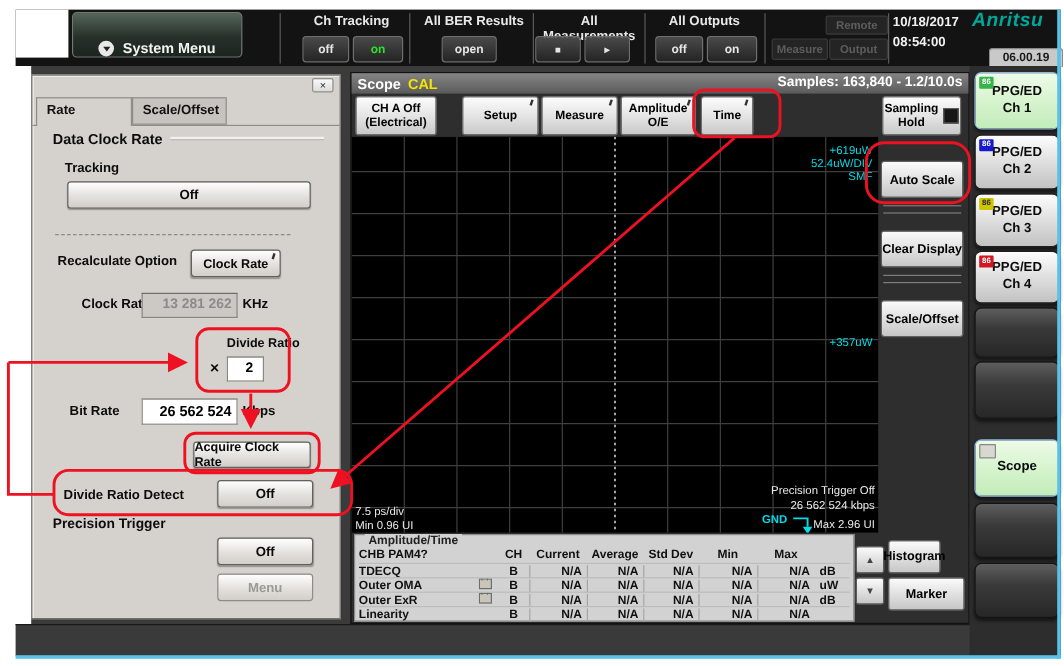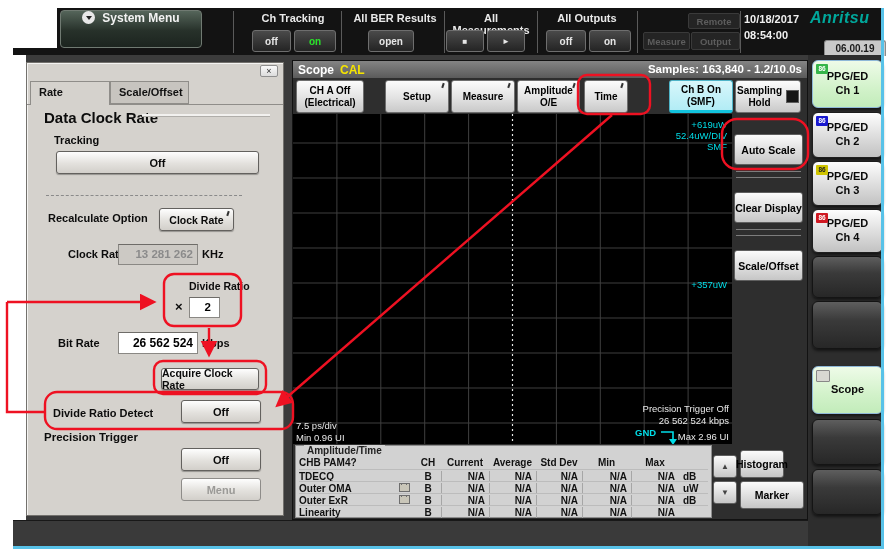--- a/index.html
+++ b/index.html
@@ -10,21 +10,21 @@
   #topbar{left:13px;top:8px;width:871px;height:47px;background:#131313;}
   .notch{left:0;top:0;width:44px;height:40px;background:#fff;}
   .tdiv{top:3px;width:1px;height:42px;background:#5a5a5a;}
   .tlabel{color:#e9e9e9;font-size:11px;font-weight:bold;text-align:center;}
   .kbtn{background:linear-gradient(#4a4a4a,#242424);border:1px solid #6e6e6e;border-radius:3px;
         color:#e6e6e6;font-size:10px;font-weight:bold;display:flex;align-items:center;justify-content:center;box-sizing:border-box;}
   .kbtn.green{color:#2ae32a;}
   .dim{background:#242424;border:1px solid #3a3a3a;color:#5d5d5d;font-size:9.5px;font-weight:bold;
        display:flex;align-items:center;justify-content:center;box-sizing:border-box;border-radius:2px;}
   #sysmenu{background:linear-gradient(#55655a,#27312a 55%,#1c241f);border:1px solid #707a72;border-radius:4px;
-        color:#f2f2f2;font-size:12px;font-weight:bold;display:flex;align-items:flex-start;justify-content:center;gap:7px;}
+        color:#f2f2f2;font-size:12px;font-weight:bold;display:flex;align-items:flex-end;justify-content:center;gap:7px;}
   .menuicon{width:13px;height:13px;border-radius:50%;background:#e8e8e8;position:relative;display:inline-block;}
   .menuicon::after{content:"";position:absolute;left:3.5px;top:5px;border-left:3px solid transparent;border-right:3px solid transparent;border-top:4px solid #222;}
   .datetime{color:#f0f0f0;font-size:11px;font-weight:bold;}
   #logo{color:#00a79b;font-size:16px;font-weight:bold;font-style:italic;letter-spacing:.5px;}
   #version{background:#c9c9c9;border:1px solid #8a8a8a;border-bottom:none;border-radius:3px 3px 0 0;
         color:#1b1b1b;font-size:10px;font-weight:bold;display:flex;align-items:center;justify-content:center;}
   
   #mainbg{left:26px;top:55px;width:858px;height:465px;background:#3b3b3b;}
   #bottombar{left:13px;top:520px;width:871px;height:27px;background:#3a3a3a;border-top:1px solid #181818;box-sizing:border-box;}
   #frame{left:13px;top:8px;width:871px;height:541px;border-right:3px solid #58c2e8;border-bottom:3px solid #58c2e8;box-sizing:border-box;pointer-events:none;z-index:40;}
@@ -135,21 +135,21 @@
     <div class="abs" id="version" style="left:811px;top:32px;width:60px;height:15px;">06.00.19</div>
   </div>
 
   <div class="abs" id="dialog">
     <div class="abs" id="dlg-close">×</div>
 
     <div class="abs tab" id="tab-rate">Rate</div>
     <div class="abs tab" id="tab-scale">Scale/Offset</div>
     <div class="abs" id="tabline"></div>
 
-    <div class="abs dlabel" style="left:17px;top:46px;font-size:15px;">Data Clock Rate</div>
+    <div class="abs dlabel" style="left:17px;top:46px;font-size:12px;">Data Clock Rate</div>
     <div class="abs headrule" style="left:115px;top:51px;width:128px;"></div>
 
     <div class="abs dlabel" style="left:27px;top:71px;">Tracking</div>
     <div class="abs wbtn" style="left:29px;top:88px;width:203px;height:23px;">Off</div>
 
     <div class="abs dashedrule" style="left:19px;top:132px;width:196px;"></div>
 
     <div class="abs dlabel" style="left:21px;top:149px;">Recalculate Option</div>
     <div class="abs wbtn tick" style="left:132px;top:145px;width:75px;height:23px;font-size:10.5px;">Clock Rate</div>
 
@@ -191,24 +191,20 @@
     </div>
     <div class="abs tbtn tick" style="left:158px;top:19px;width:64px;height:33px;">
       <span>Measure</span>
     </div>
     <div class="abs tbtn tick" style="left:224px;top:19px;width:63px;height:33px;">
       <span>Amplitude</span>
       <span>O/E</span>
     </div>
     <div class="abs tbtn tick" style="left:291px;top:19px;width:44px;height:33px;">
       <span>Time</span>
-    </div>
-    <div class="abs tbtn cyan" style="left:376px;top:19px;width:64px;height:33px;">
-      <span>Ch B On</span>
-      <span>(SMF)</span>
     </div>
     <div class="abs tbtn" style="left:442px;top:19px;width:66px;height:33px;flex-direction:row;gap:4px;">
       <span style="display:flex;flex-direction:column;">
         <span>Sampling</span>
         <span>Hold</span>
       </span>
       <span class="led"></span>
     </div>
 
     <svg class="abs" style="left:0;top:53px;" width="439" height="330">

